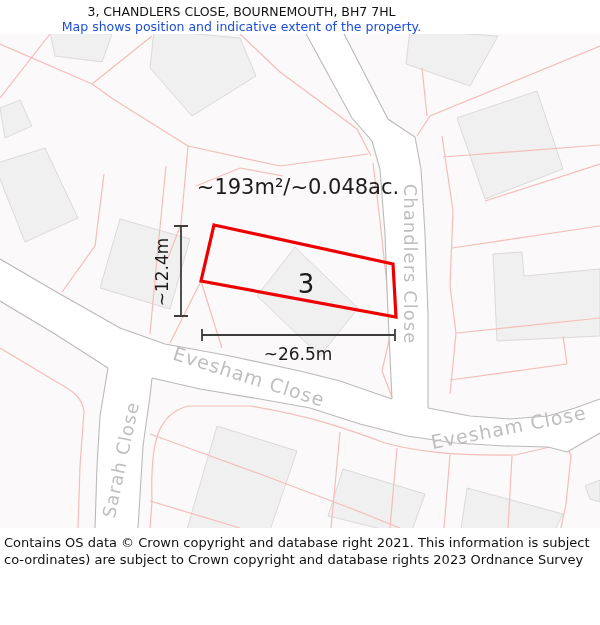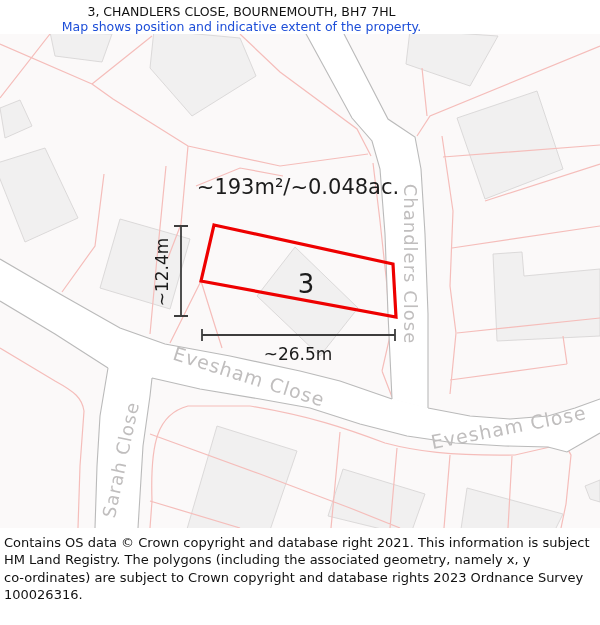--- a/index.html
+++ b/index.html
@@ -78,16 +78,14 @@
     <text class="blk dim-lbl" transform="translate(168,276) rotate(-90)" text-anchor="middle">~12.4m</text>
     <text class="blk dim-lbl" x="298" y="364" text-anchor="middle">~26.5m</text>
     <text class="blk area-lbl" x="298" y="198" text-anchor="middle">~193m²/~0.048ac.</text>
     <text class="blk plot-num" x="306" y="297" text-anchor="middle">3</text>
   </g>
 </svg>
 </div>
 
 <div class="footer">
   <div>Contains OS data © Crown copyright and database right 2021. This information is subject</div>
-  <div>HM Land Registry. The polygons (including the associated geometry, namely x, y</div>
   <div>co-ordinates) are subject to Crown copyright and database rights 2023 Ordnance Survey</div>
-  <div>100026316.</div>
 </div>
 
 </body></html>

